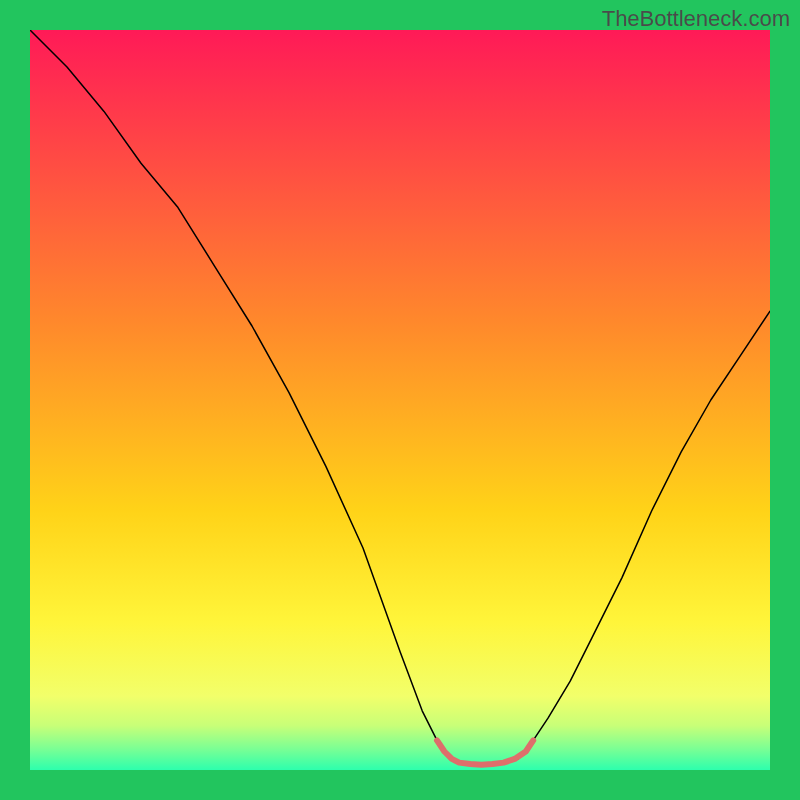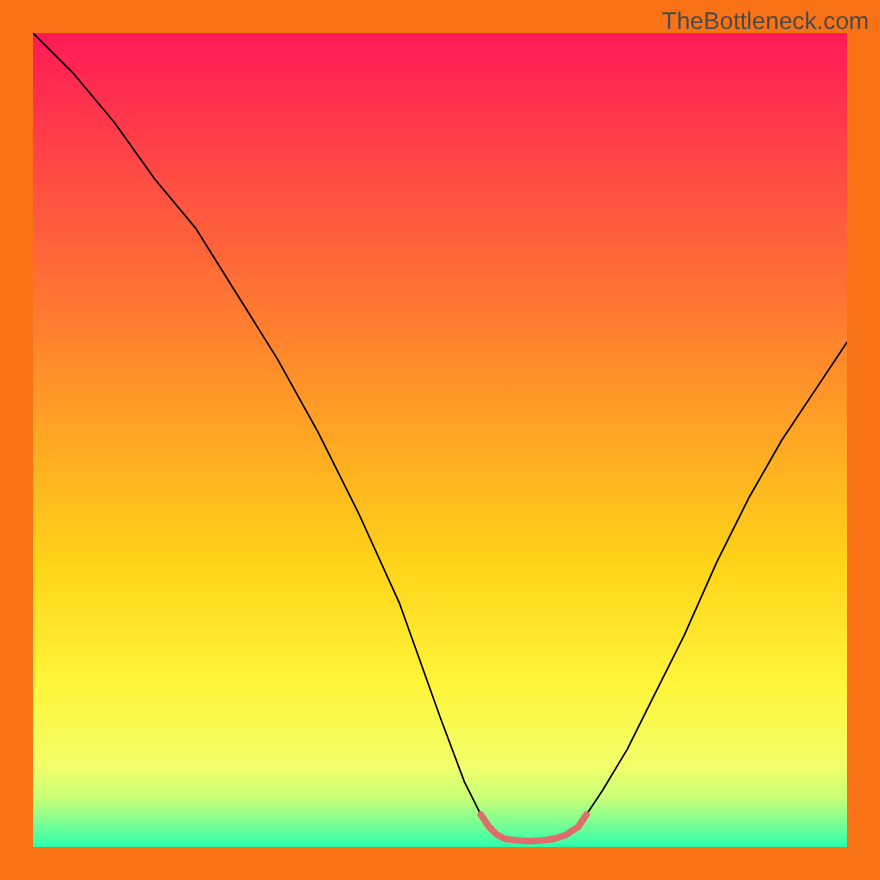--- a/index.html
+++ b/index.html
@@ -7,21 +7,21 @@
     padding: 0;
     width: 800px;
     height: 800px;
     background: #000;
     font-family: Arial, sans-serif;
   }
   .container {
     position: relative;
     width: 800px;
     height: 800px;
-    background: #f97316;
+    background: #22c55e;
   }
   .watermark {
     position: absolute;
     top: 6px;
     right: 10px;
     color: #4a4a4a;
     font-size: 22px;
     font-weight: 500;
     z-index: 10;
   }

